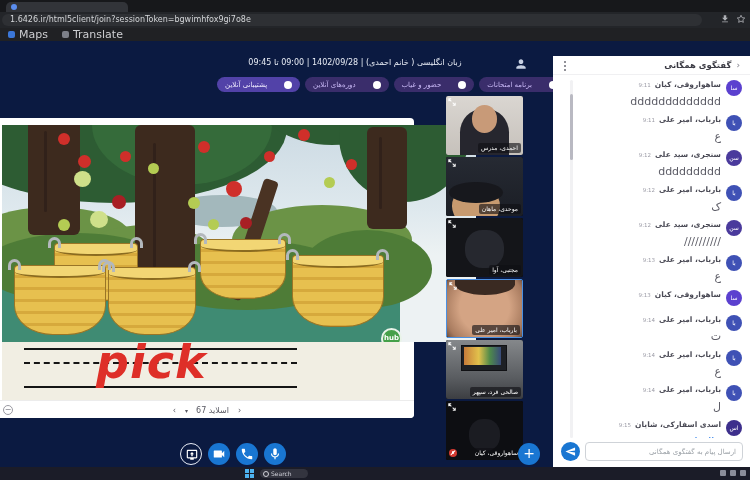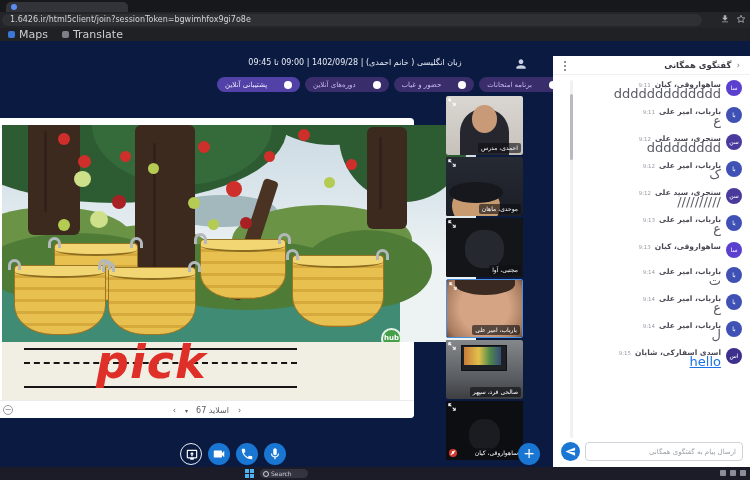--- a/index.html
+++ b/index.html
@@ -98,21 +98,21 @@
   .collapse { color:#7a7a84; font-size:9px; }
   .menudots { position:absolute; left:10px; top:5px; width:3px; }
   .menudots i { display:block; width:2px; height:2px; background:#6d6d76; border-radius:50%; margin-bottom:2px; }
   .msgs { position:absolute; right:8px; top:24px; width:160px; height:358px; overflow:hidden; }
   .msg { display:flex; gap:5px; margin-bottom:9px; }
   .avatar { flex:0 0 auto; width:16px; height:16px; border-radius:50%; color:#fff; font-size:6px; text-align:center; line-height:16px; }
   .mbody { flex:1; min-width:0; }
   .mhead { display:flex; align-items:baseline; gap:4px; }
   .mname { font-size:7.5px; font-weight:bold; color:#4a4a55; white-space:nowrap; overflow:hidden; }
   .mtime { font-size:5.5px; color:#9a9aa5; direction:ltr; }
-  .mtext { font-size:13px; color:#5c5c66; line-height:9px; word-break:break-all; direction:rtl; }
+  .mtext { font-size:11px; color:#5c5c66; line-height:9px; word-break:break-all; direction:rtl;margin-top:8px; }
   .link-msg .mtext { color:#1a73e8; text-decoration:underline; direction:ltr; text-align:right; }
   .chatscroll { position:absolute; left:17px; top:24px; width:3px; height:358px; background:#f1f1f3; border-radius:2px; }
   .chatscroll .thumb { position:absolute; left:0; top:14px; width:3px; height:66px; background:#b9b9c2; border-radius:2px; }
   .chatinput { position:absolute; left:32px; bottom:6px; width:158px; height:19px; border:1px solid #cfd3d8; border-radius:4px; font-size:7px; color:#5c5c66; padding:0 6px; direction:rtl; outline:none; font-family:"DejaVu Sans",sans-serif; }
   .chatinput::placeholder { color:#9aa0a6; }
   .sendbtn { position:absolute; left:8px; bottom:6px; width:19px; height:19px; background:#1976d2; border-radius:50%; }
   .sendbtn svg { position:absolute; left:4px; top:4px; width:11px; height:11px; fill:#fff; transform:scaleX(-1); }
 
   
   .controls { position:absolute; left:180px; top:443px; display:flex; gap:6px; }

